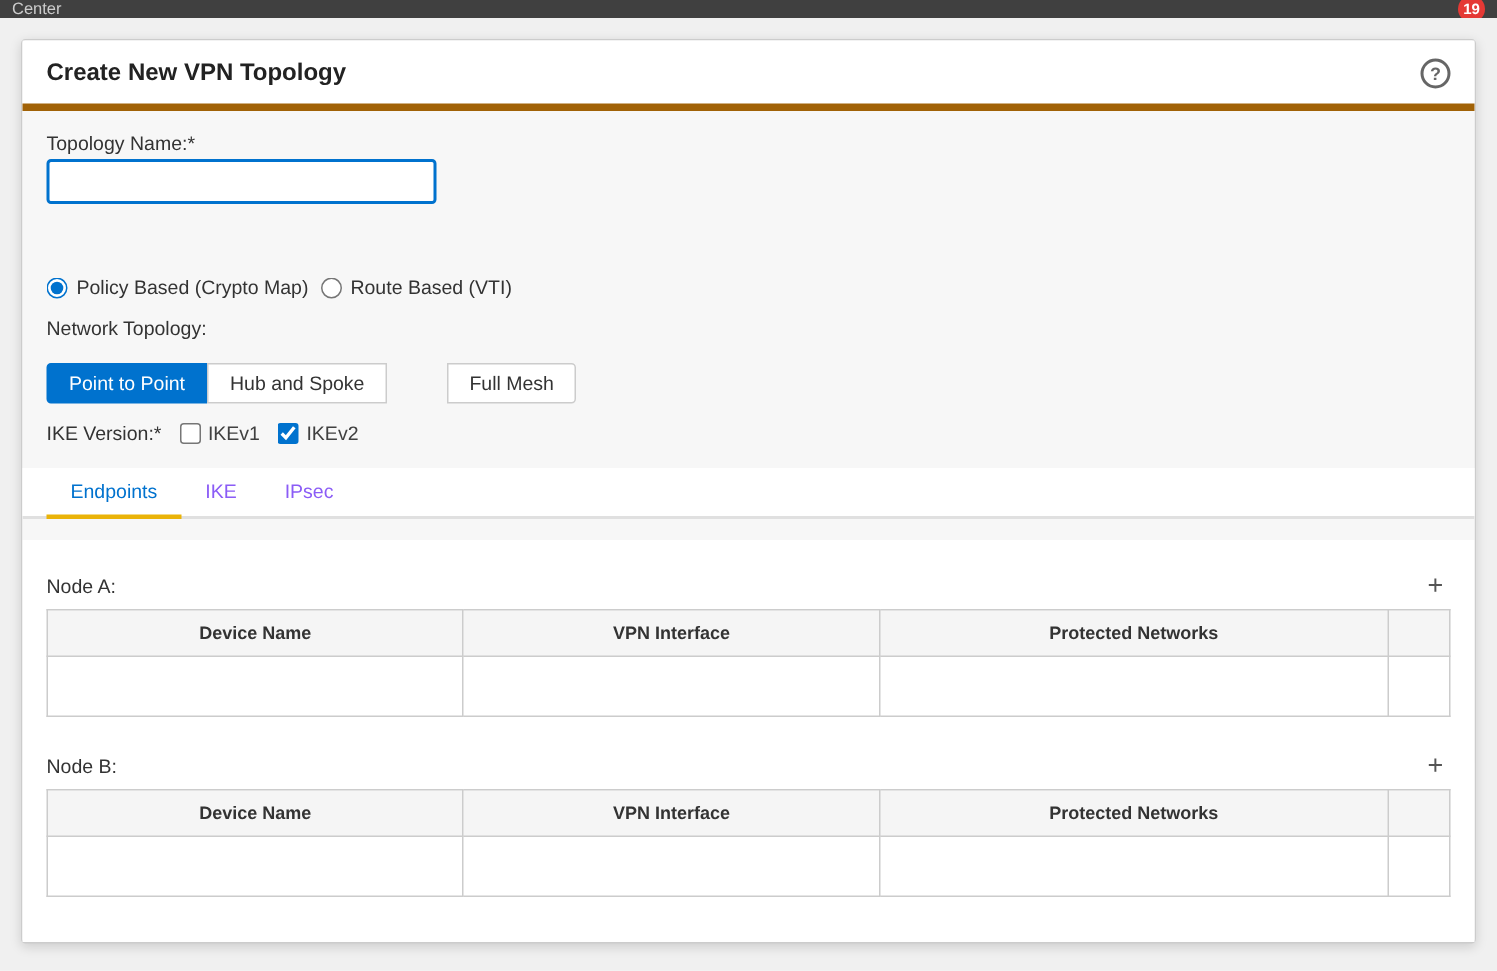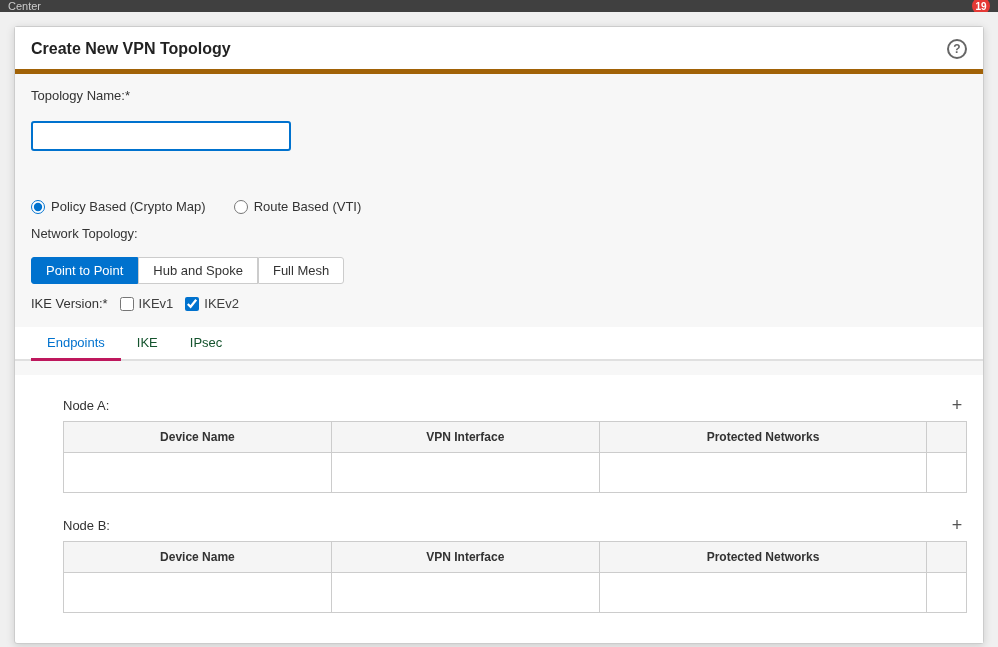--- a/index.html
+++ b/index.html
@@ -94,38 +94,38 @@
       background: #f7f7f7;
     }
 
     .form-group {
       margin-bottom: 12px;
     }
 
     .form-label {
       font-size: 13px;
       color: #333;
-      margin-bottom: 18px;
+      margin-bottom: 3px;
       display: block;
     }
 
     .form-input {
       width: 260px;
       height: 30px;
       border: 2px solid #0072ce;
       border-radius: 3px;
       padding: 0 8px;
       font-size: 13px;
       outline: none;
       background: white;
     }
 
     .radio-group {
       display: flex;
-      gap: 28px;
+      gap: 8px;
       margin-bottom: 12px;
       align-items: center;
       margin-top: 48px;
     }
 
     .radio-item {
       display: flex;
       align-items: center;
       gap: 6px;
       cursor: pointer;
@@ -162,20 +162,21 @@
       color: #333;
       text-align: center;
     }
 
     .btn-topology:first-child {
       border-radius: 3px 0 0 3px;
     }
 
     .btn-topology:last-child {
       border-radius: 0 3px 3px 0;
+      margin-left: 40px;
     }
 
     .btn-topology.active {
       background: #0072ce;
       color: white;
       border-color: #0072ce;
     }
 
     .ike-row {
       display: flex;
@@ -214,35 +215,34 @@
       background: white;
       margin: 0 -16px;
       padding: 0 16px;
       margin-bottom: 0;
     }
 
     .tab-item {
       padding: 8px 16px;
       font-size: 13px;
       cursor: pointer;
-      color: #14532d;
+      color: #8b5cf6;
       border-bottom: 3px solid transparent;
       margin-bottom: -2px;
     }
 
     .tab-item.active {
       color: #0072ce;
-      border-bottom: 3px solid #be185d;
+      border-bottom: 3px solid #eab308;
       font-weight: 500;
     }
 
     .content-area {
       background: white;
       padding: 14px 16px;
-      margin-left: 32px;
     }
 
     .node-section {
       margin-bottom: 16px;
     }
 
     .node-header {
       display: flex;
       align-items: center;
       justify-content: space-between;

